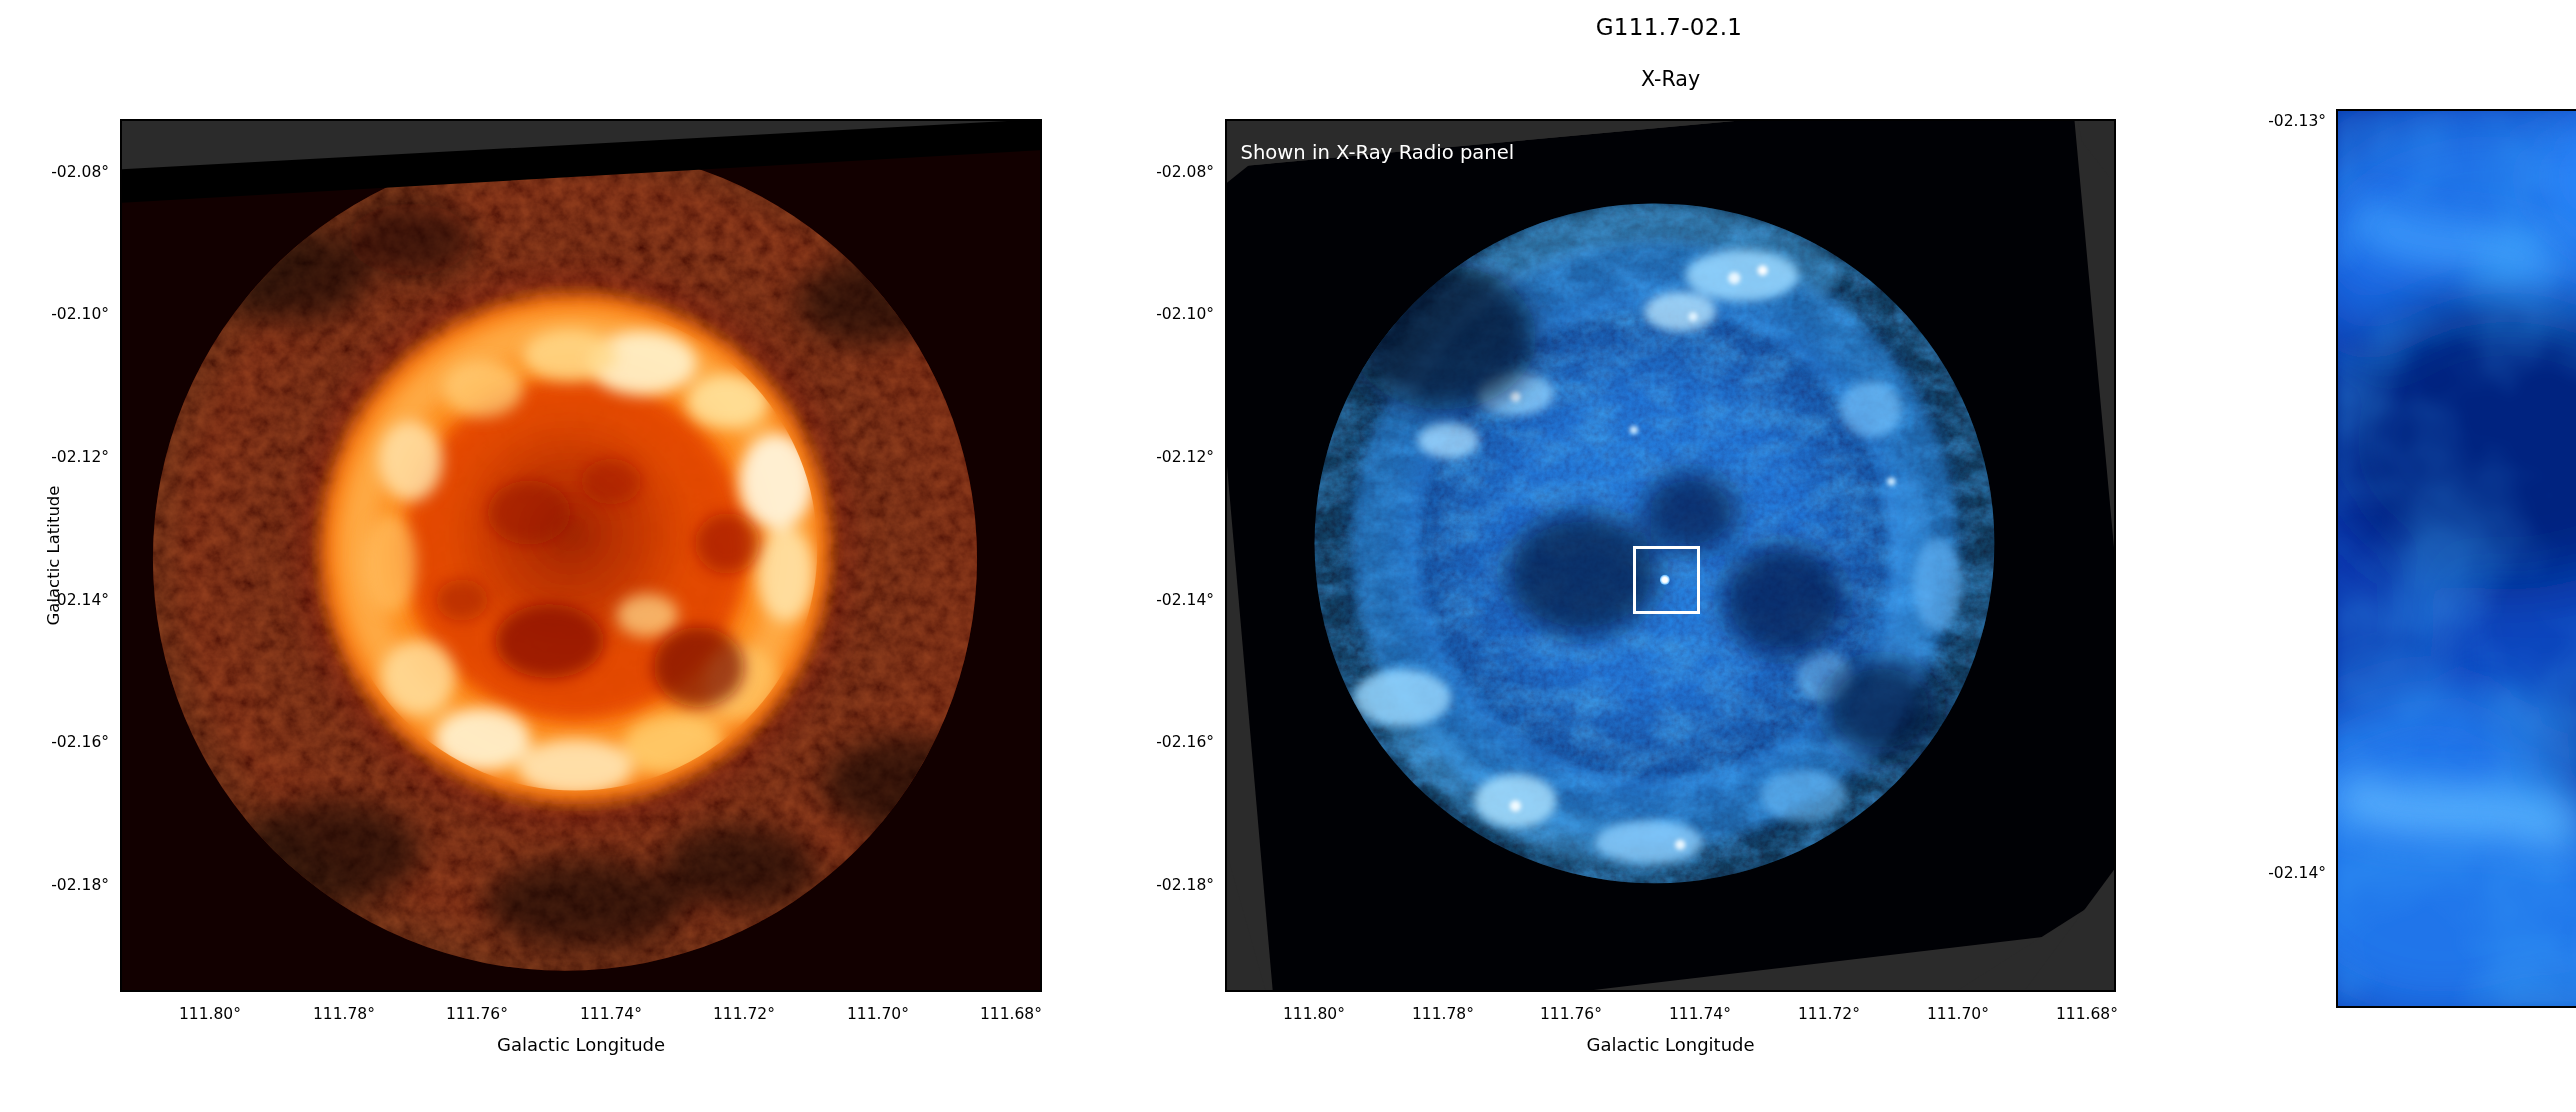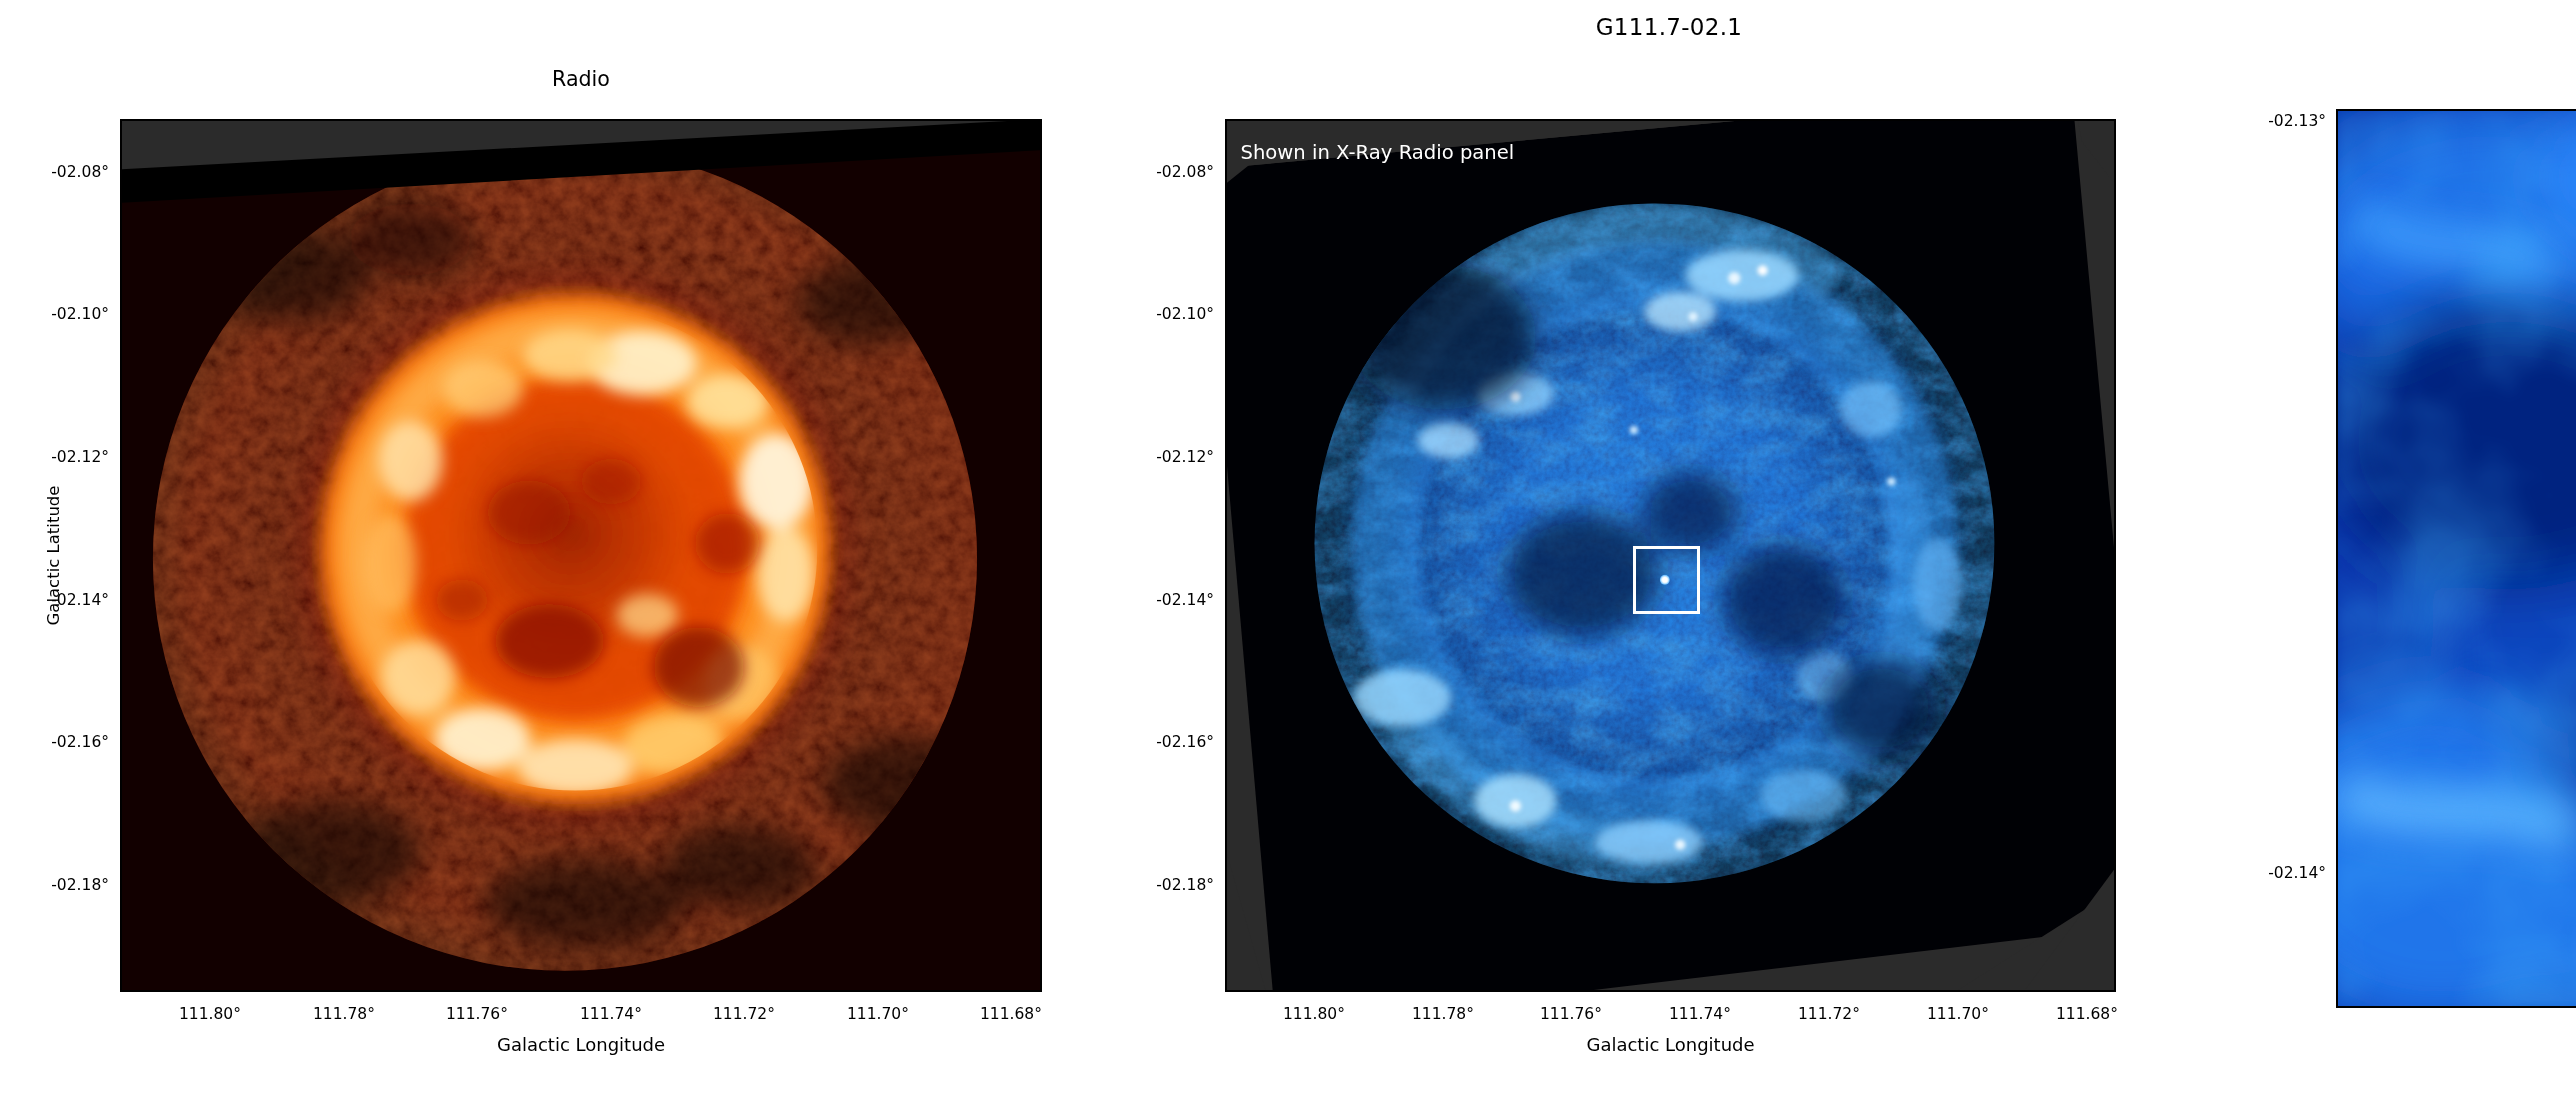--- a/index.html
+++ b/index.html
@@ -117,21 +117,20 @@
     z-index: 20;
   }
 </style>
 </head>
 <body>
 
 <div id="figure-title">G111.7-02.1</div>
 
 <div class="panel" style="left:120px; top:67px; width:922px; height:994px;">
 
-  <div class="panel-title" style="top:0px;">Radio</div>
 
   <div class="axes" style="left:0px; top:52px; width:922px; height:873px;">
     <div class="axes-inner">
       <svg width="922" height="873" viewBox="0 0 1790 1695" preserveAspectRatio="none">
         <defs>
           <radialGradient id="radioDisk" cx="50%" cy="50%" r="50%">
             <stop offset="0%" stop-color="#3a0000"></stop>
             <stop offset="55%" stop-color="#500000"></stop>
             <stop offset="85%" stop-color="#5e0200"></stop>
             <stop offset="100%" stop-color="#2a0000"></stop>
@@ -249,20 +248,21 @@
   <div class="xtick" style="left:598px; top:938px;">111.72°</div>
   <div class="xtick" style="left:732px; top:938px;">111.70°</div>
   <div class="xtick" style="left:865px; top:938px;">111.68°</div>
 
   <div class="axis-label-x" style="top:967px;">Galactic Longitude</div>
   <div class="axis-label-y" style="left:-170px; top:479px; width:206px; text-align:center;">Galactic Latitude</div>
 </div>
 
 <div class="panel" style="left:1225px; top:67px; width:891px; height:994px;">
 
+  <div class="panel-title" style="top:0px;">X-Ray</div>
 
   <div class="axes" style="left:0px; top:52px; width:891px; height:873px;">
     <div class="axes-inner">
       <svg width="891" height="873" viewBox="0 0 1730 1695" preserveAspectRatio="none">
         <defs>
           <radialGradient id="xrayHalo" cx="50%" cy="50%" r="50%">
             <stop offset="0%" stop-color="#2f8cff" stop-opacity="0.95"></stop>
             <stop offset="45%" stop-color="#1f6ae8" stop-opacity="0.9"></stop>
             <stop offset="72%" stop-color="#0f3ba8" stop-opacity="0.75"></stop>
             <stop offset="92%" stop-color="#071c5c" stop-opacity="0.35"></stop>

